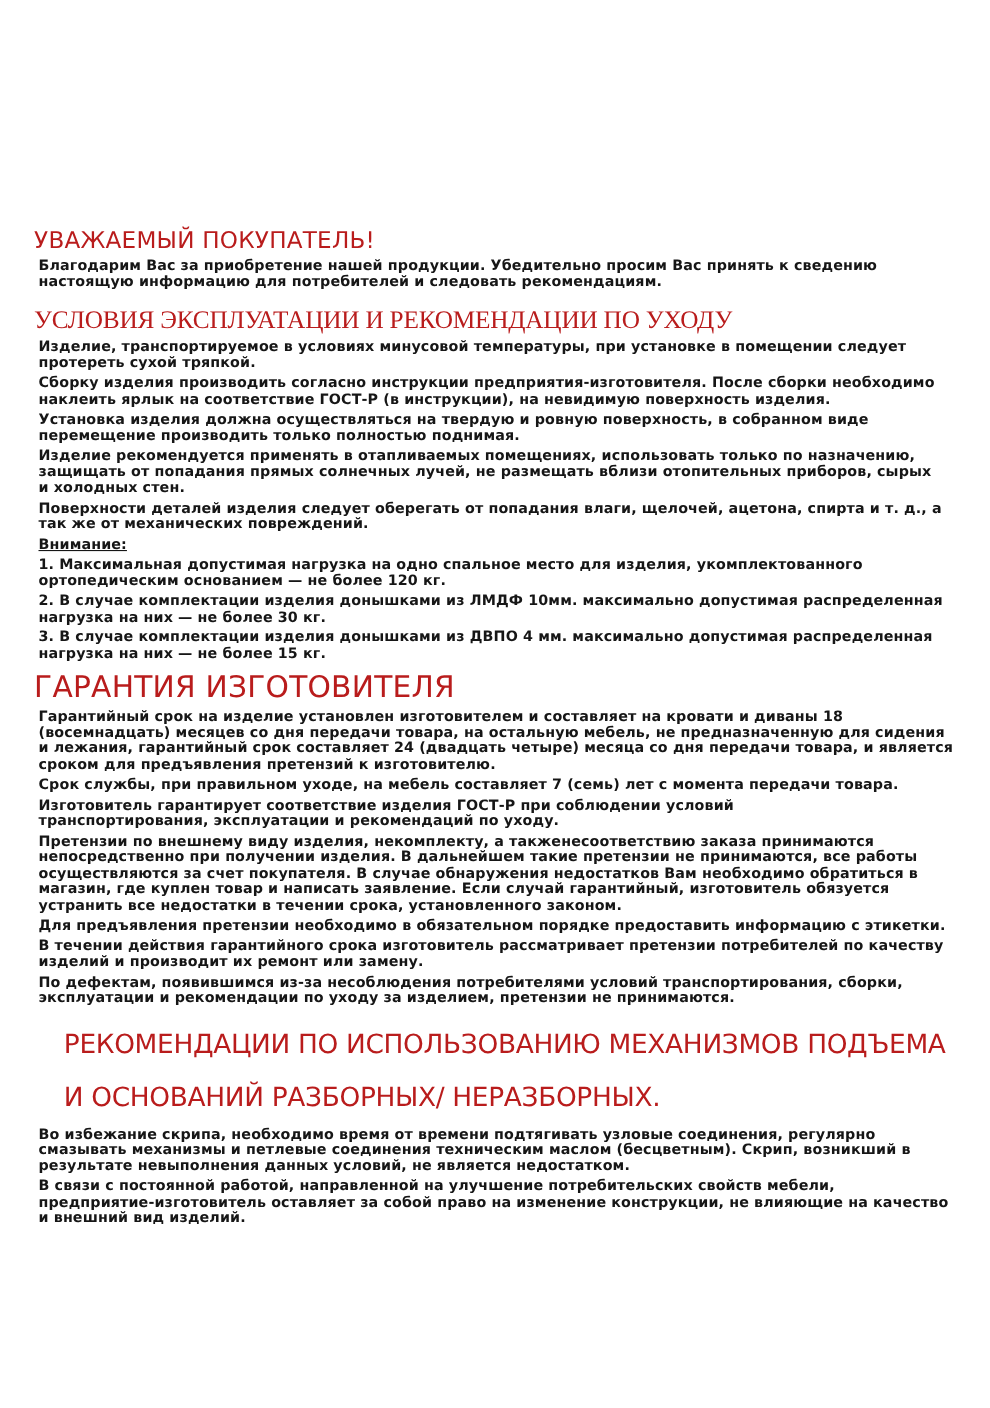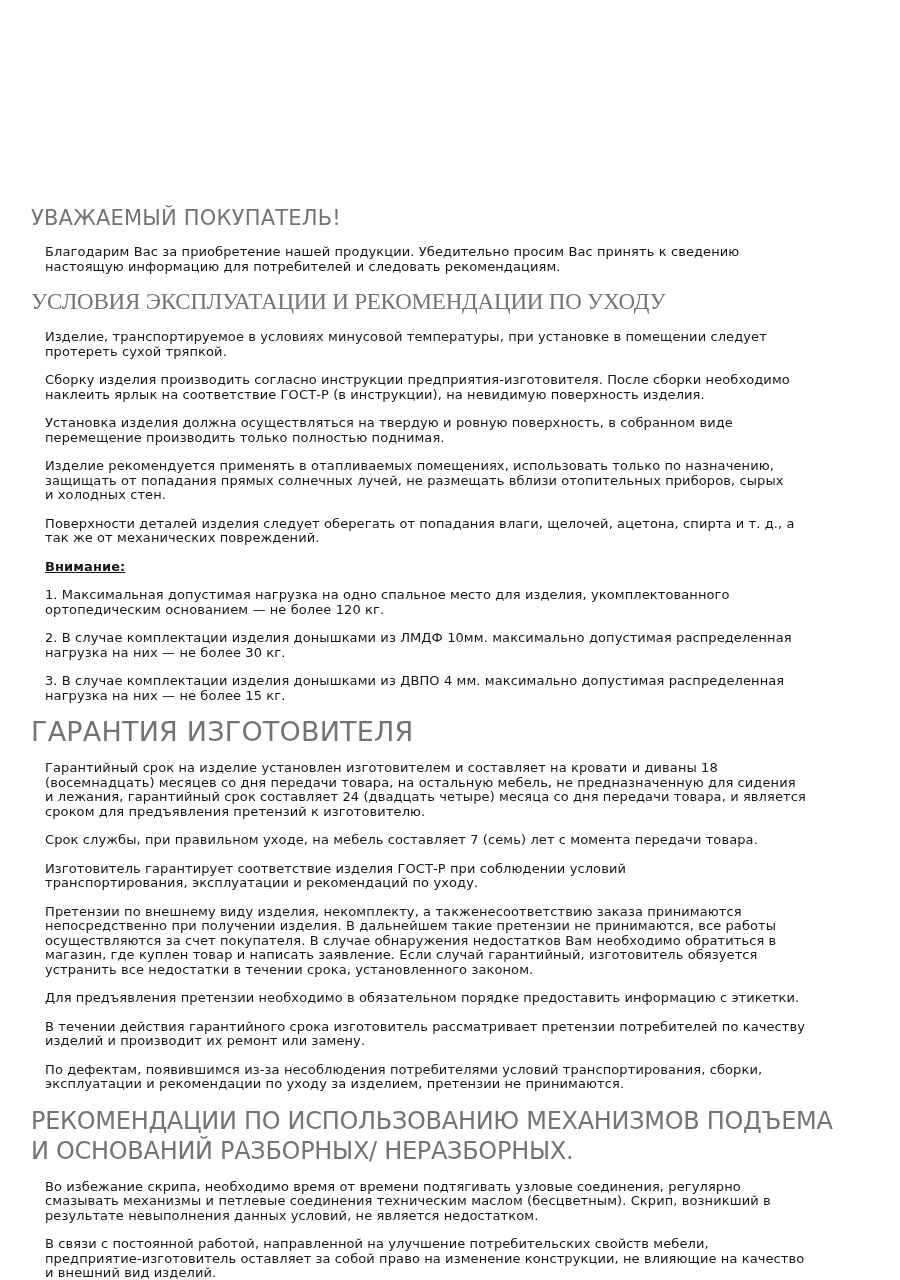--- a/index.html
+++ b/index.html
@@ -17,33 +17,34 @@
   .page {
     box-sizing: border-box;
     width: 900px;
     height: 1280px;
     padding: 205px 29px 0 31px;
     background: #ffffff;
   }
   .sec-heading {
     margin: 0;
     font-weight: 400;
-    color: #737373;
+    color: #b91c1c;
     white-space: pre-line;
   }
   .h1 { font-size: 21px; line-height: 26px; letter-spacing: 0.2px; }
   .h2 { font-size: 23px; line-height: 28px; margin-top: 13px; letter-spacing: -0.2px; font-family: Liberation Serif, serif; }
   .h3 { font-size: 27px; line-height: 30px; margin-top: 9px; letter-spacing: 0.2px; }
-  .h4 { font-size: 24px; line-height: 30px; margin-top: 9px; letter-spacing: -0.3px; }
+  .h4 { font-size: 24px; line-height: 48px; margin-top: 9px; letter-spacing: -0.3px; margin-left: 27px; }
   .body-text p {
-    margin: 14px;
+    margin: 4px;
     font-size: 13px;
     line-height: 14.5px;
     white-space: pre-line;
     letter-spacing: 0.1px;
+    font-weight: bold;
   }
   .attention {
     font-weight: bold;
     text-decoration: underline;
   }
 </style>
 </head>
 <body>
 
 <div class="page">

